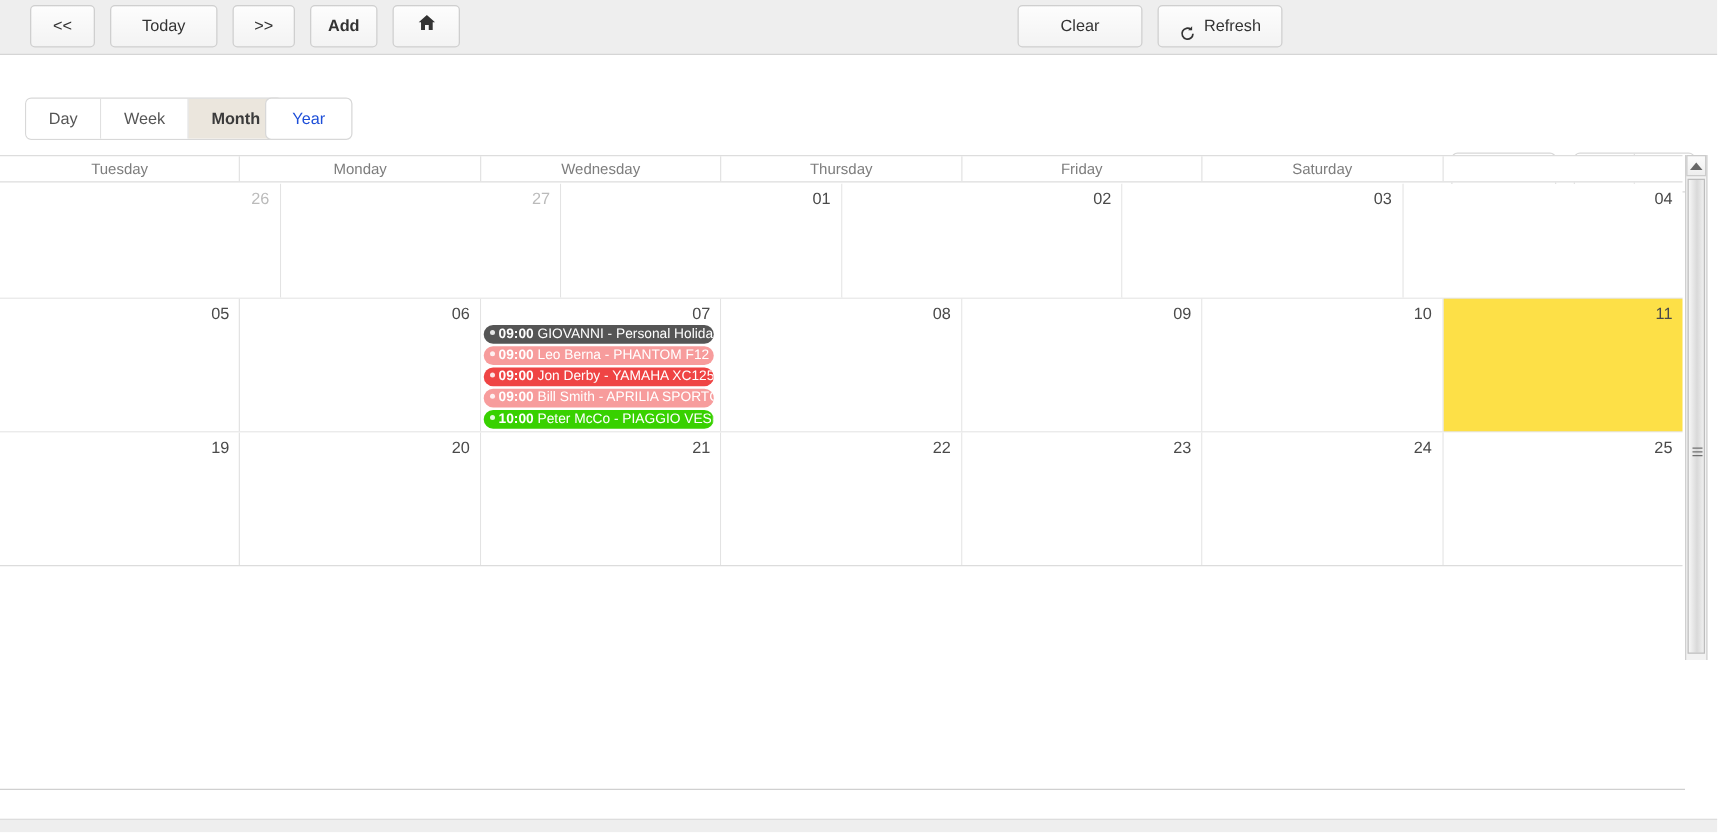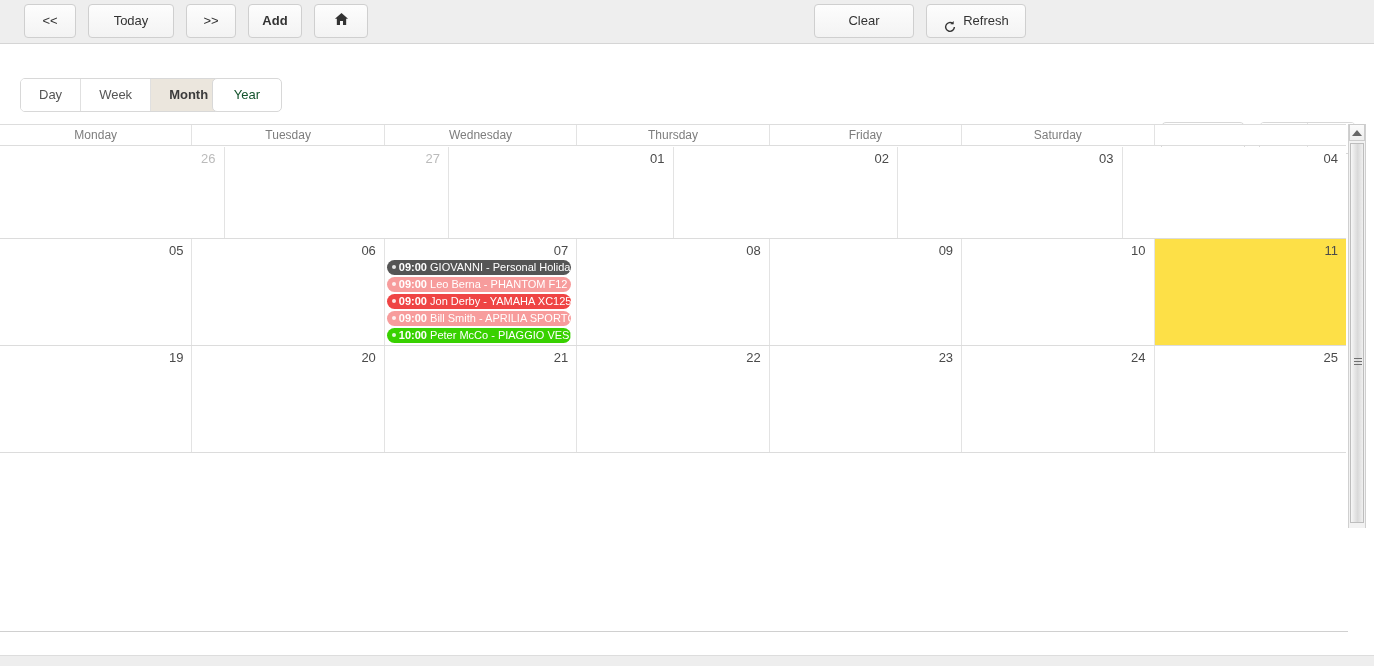--- a/index.html
+++ b/index.html
@@ -94,21 +94,21 @@
     font-weight: bold;
   }
   .year-btn {
     position: absolute;
     left: 212px; top: 34px;
     width: 70px;
     height: 34px;
     line-height: 32px;
     text-align: center;
     font-size: 13px;
-    color: #14532d;
+    color: #1d4ed8;
     border: 1px solid #d8d8d8;
     border-radius: 5px;
     background: #ffffff;
     box-sizing: border-box;
     cursor: pointer;
   }
   .cal-title {
     position: absolute;
     left: 0; top: 80px;
     width: 1374px;
@@ -371,22 +371,22 @@
         <span class="tri tri-left"></span>
       </div>
       <div class="nav-btn">
         <span class="tri tri-right"></span>
       </div>
     </div>
   </div>
 
   <div class="cal-wrap">
     <div class="dow-row" id="dow-row">
+        <div class="dow">Tuesday</div>
         <div class="dow">Monday</div>
-        <div class="dow">Tuesday</div>
         <div class="dow">Wednesday</div>
         <div class="dow">Thursday</div>
         <div class="dow">Friday</div>
         <div class="dow">Saturday</div>
         <div class="dow">Sunday</div>
       </div>
     <div class="weeks" id="weeks">
         <div class="week w1">
           <div class="day other">
             <div class="daynum">26</div>

